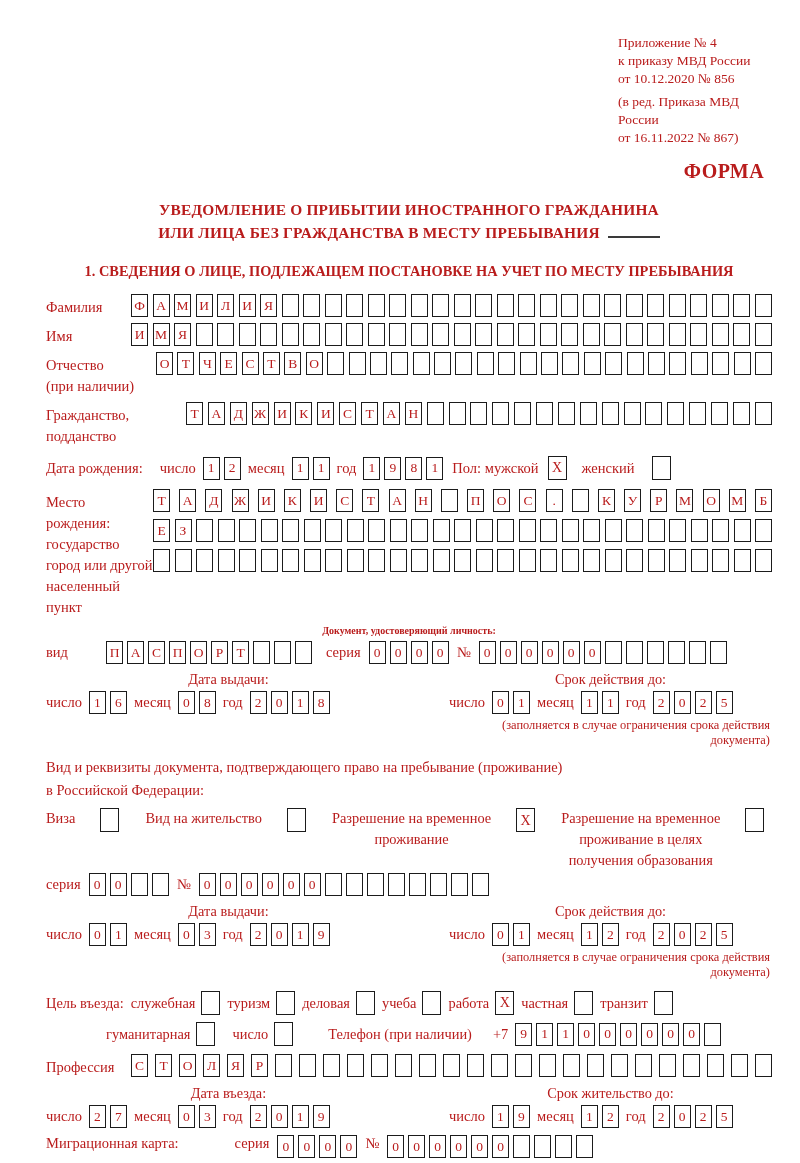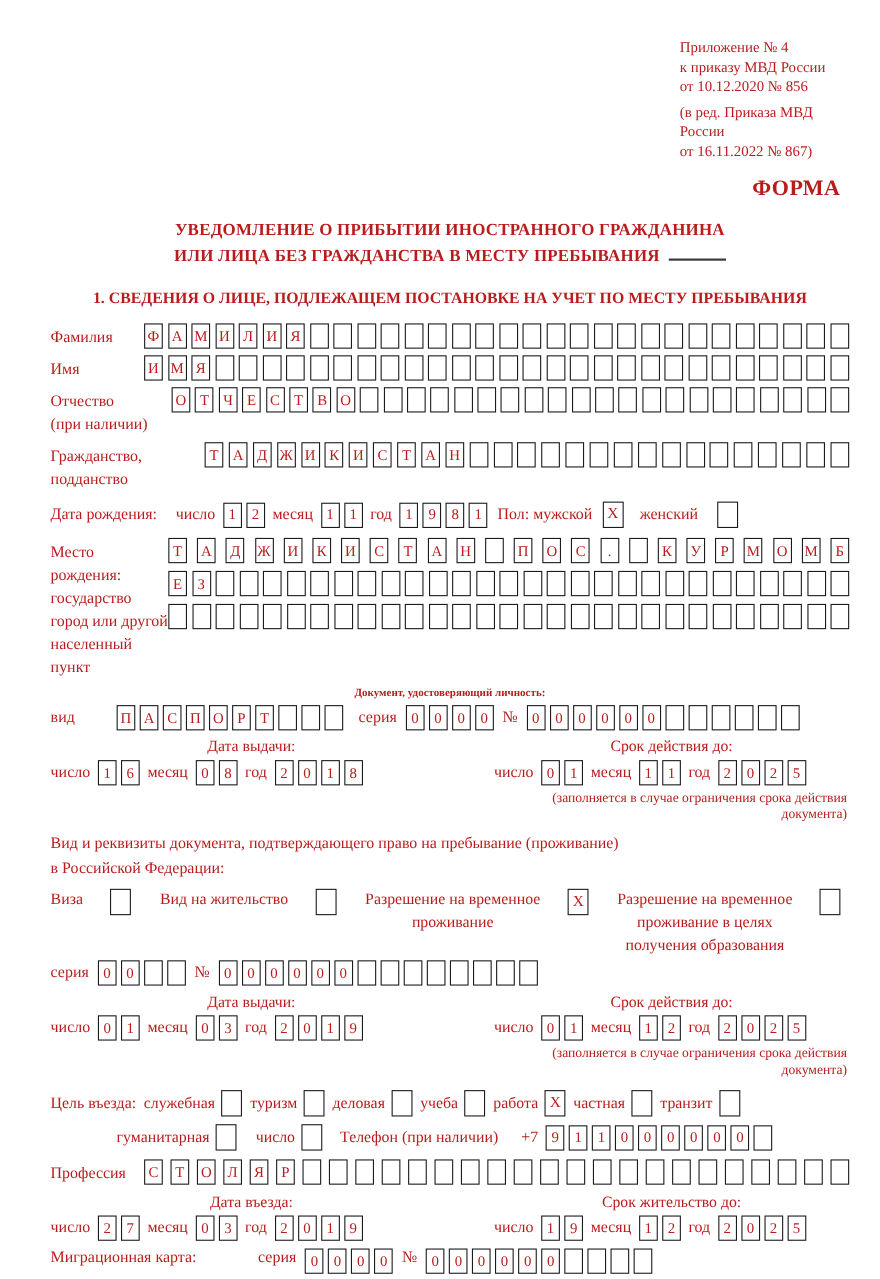--- a/index.html
+++ b/index.html
@@ -42,21 +42,21 @@
   .dnote{font-size:12.4px;text-align:right;margin-top:4px;padding-right:2px}
 
   .para{margin-top:8px;font-size:14.5px;line-height:23px}
   .perm{display:flex;margin-top:6px;font-size:14.4px;line-height:21px;gap:26px}
   .perm-item{display:flex;align-items:flex-start;gap:25px}
   .perm-c{text-align:center}
 
   .goal{display:flex;align-items:center;margin-top:11px;font-size:14.4px;gap:7px;white-space:nowrap}
   .gp{display:inline-flex;align-items:center;gap:6px}
   .goal2{margin-left:60px;margin-top:7px}
-  .ph{margin-left:9px}
+  .ph{margin-left:28px}
 
   .mig{display:flex;align-items:flex-start;margin-top:7px;font-size:14.5px}
 </style>
 </head>
 <body>
 
 <div class="page">
 
   <div class="appendix">
     <div>Приложение № 4</div>

